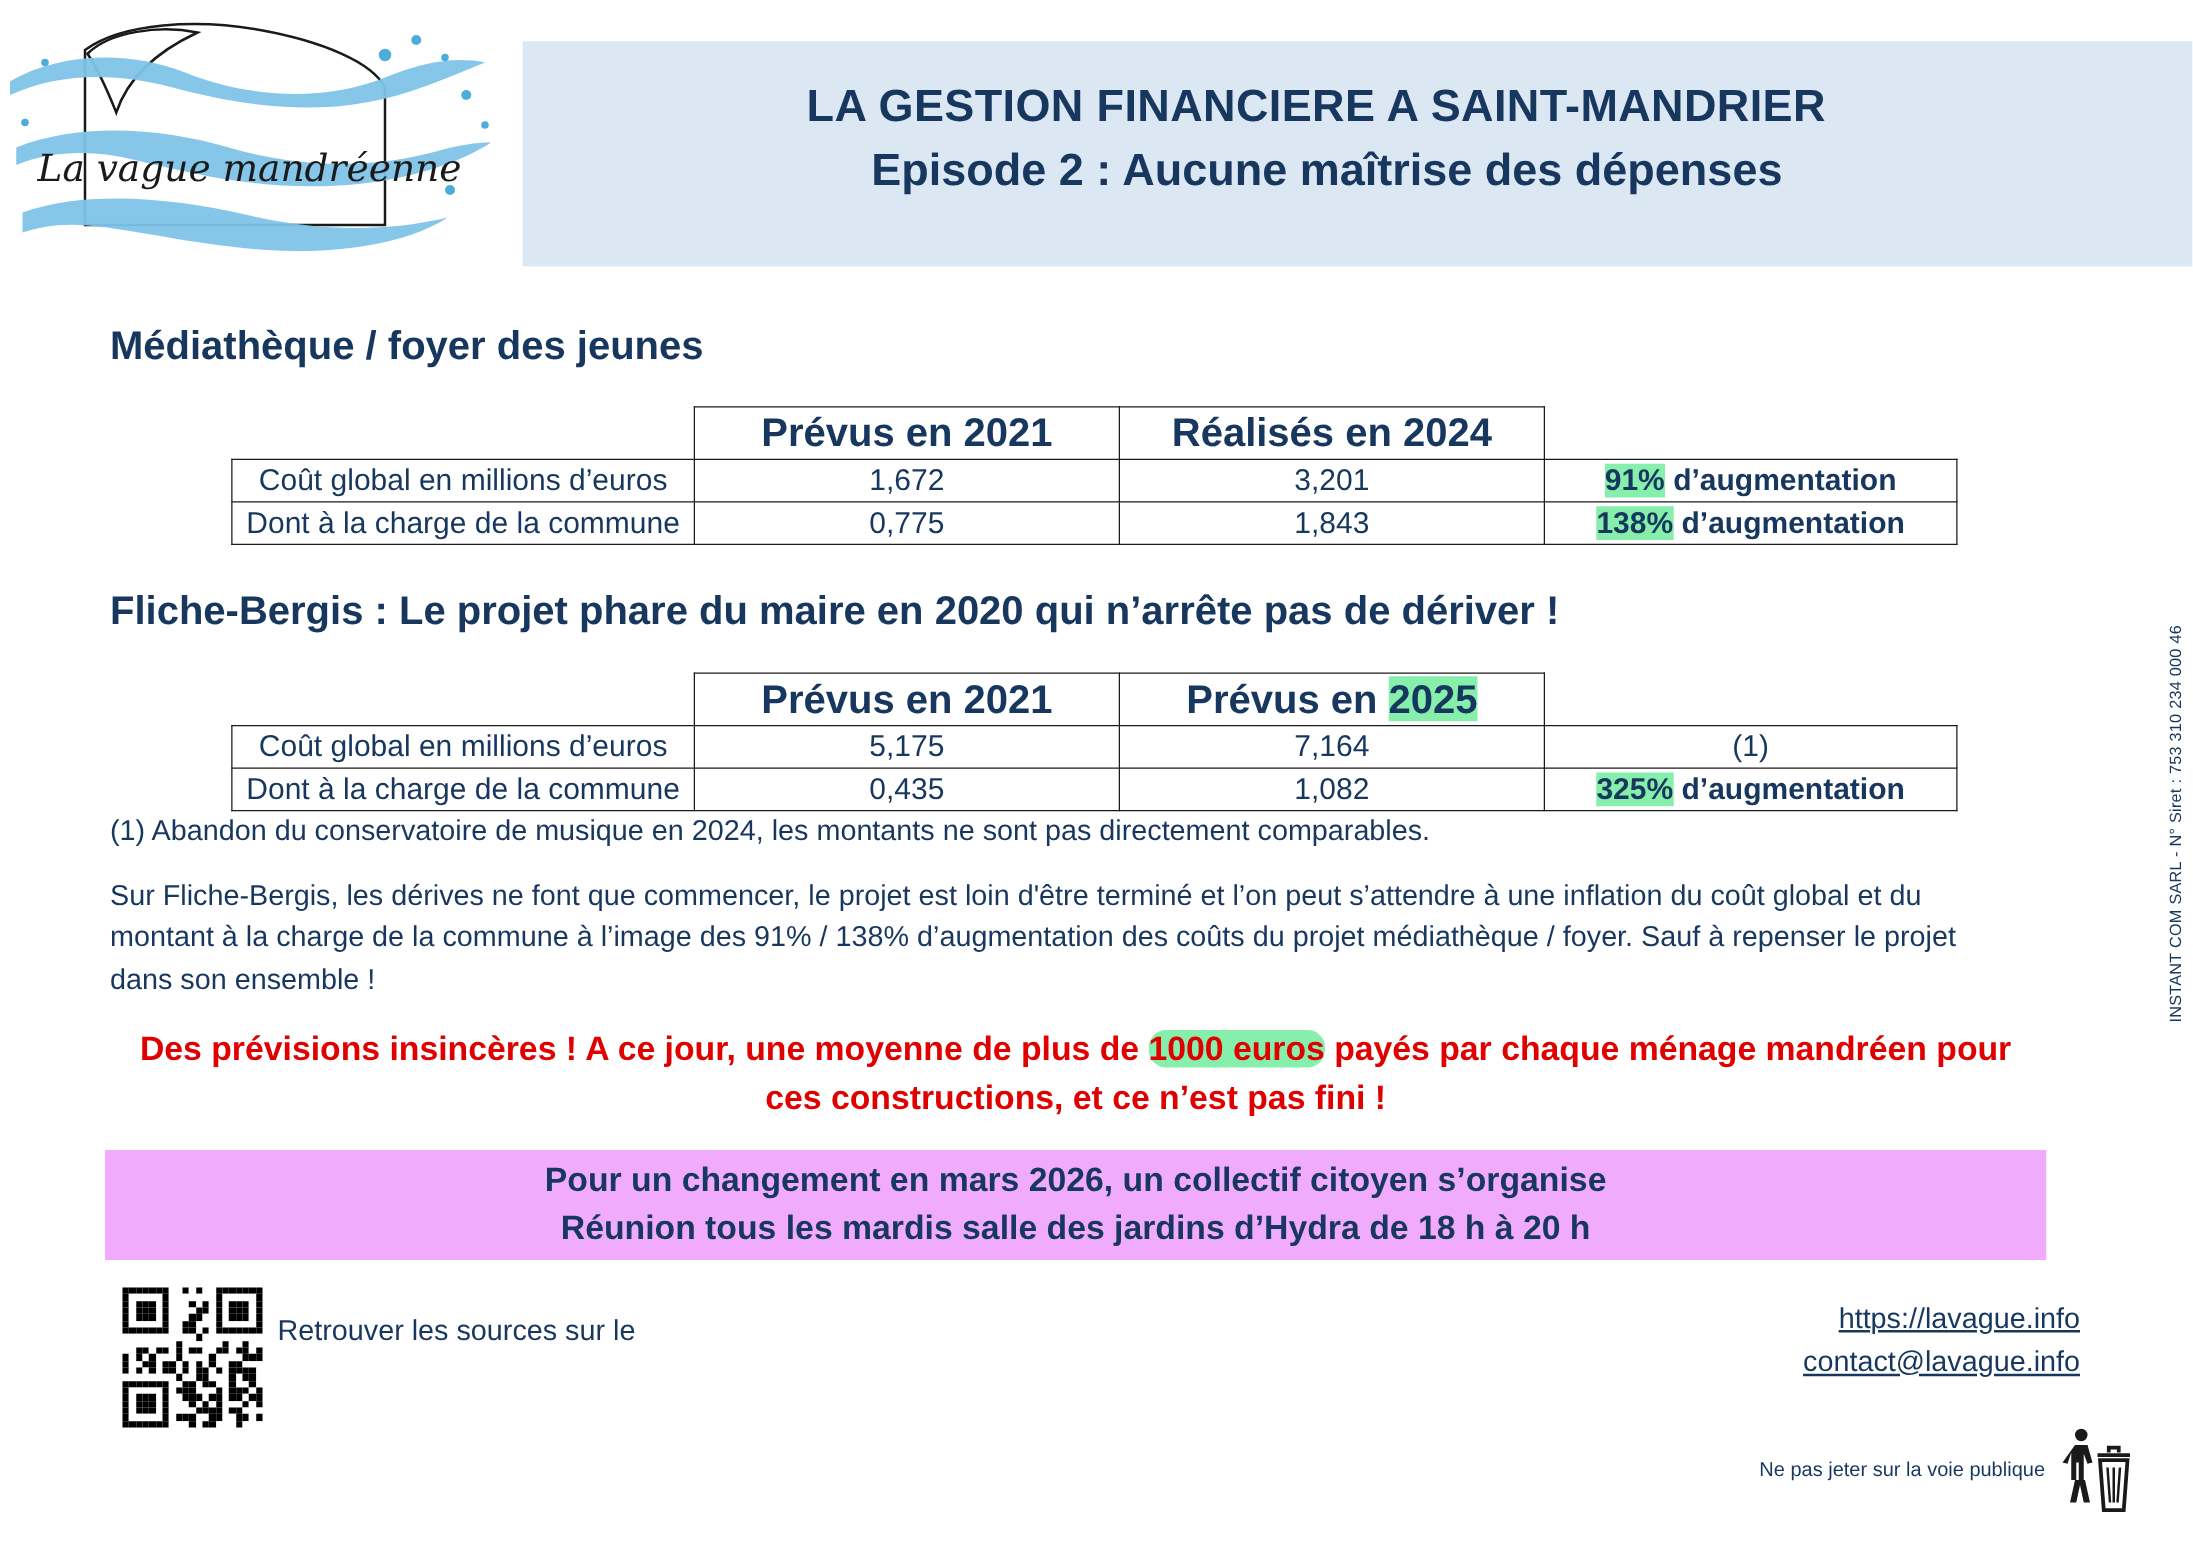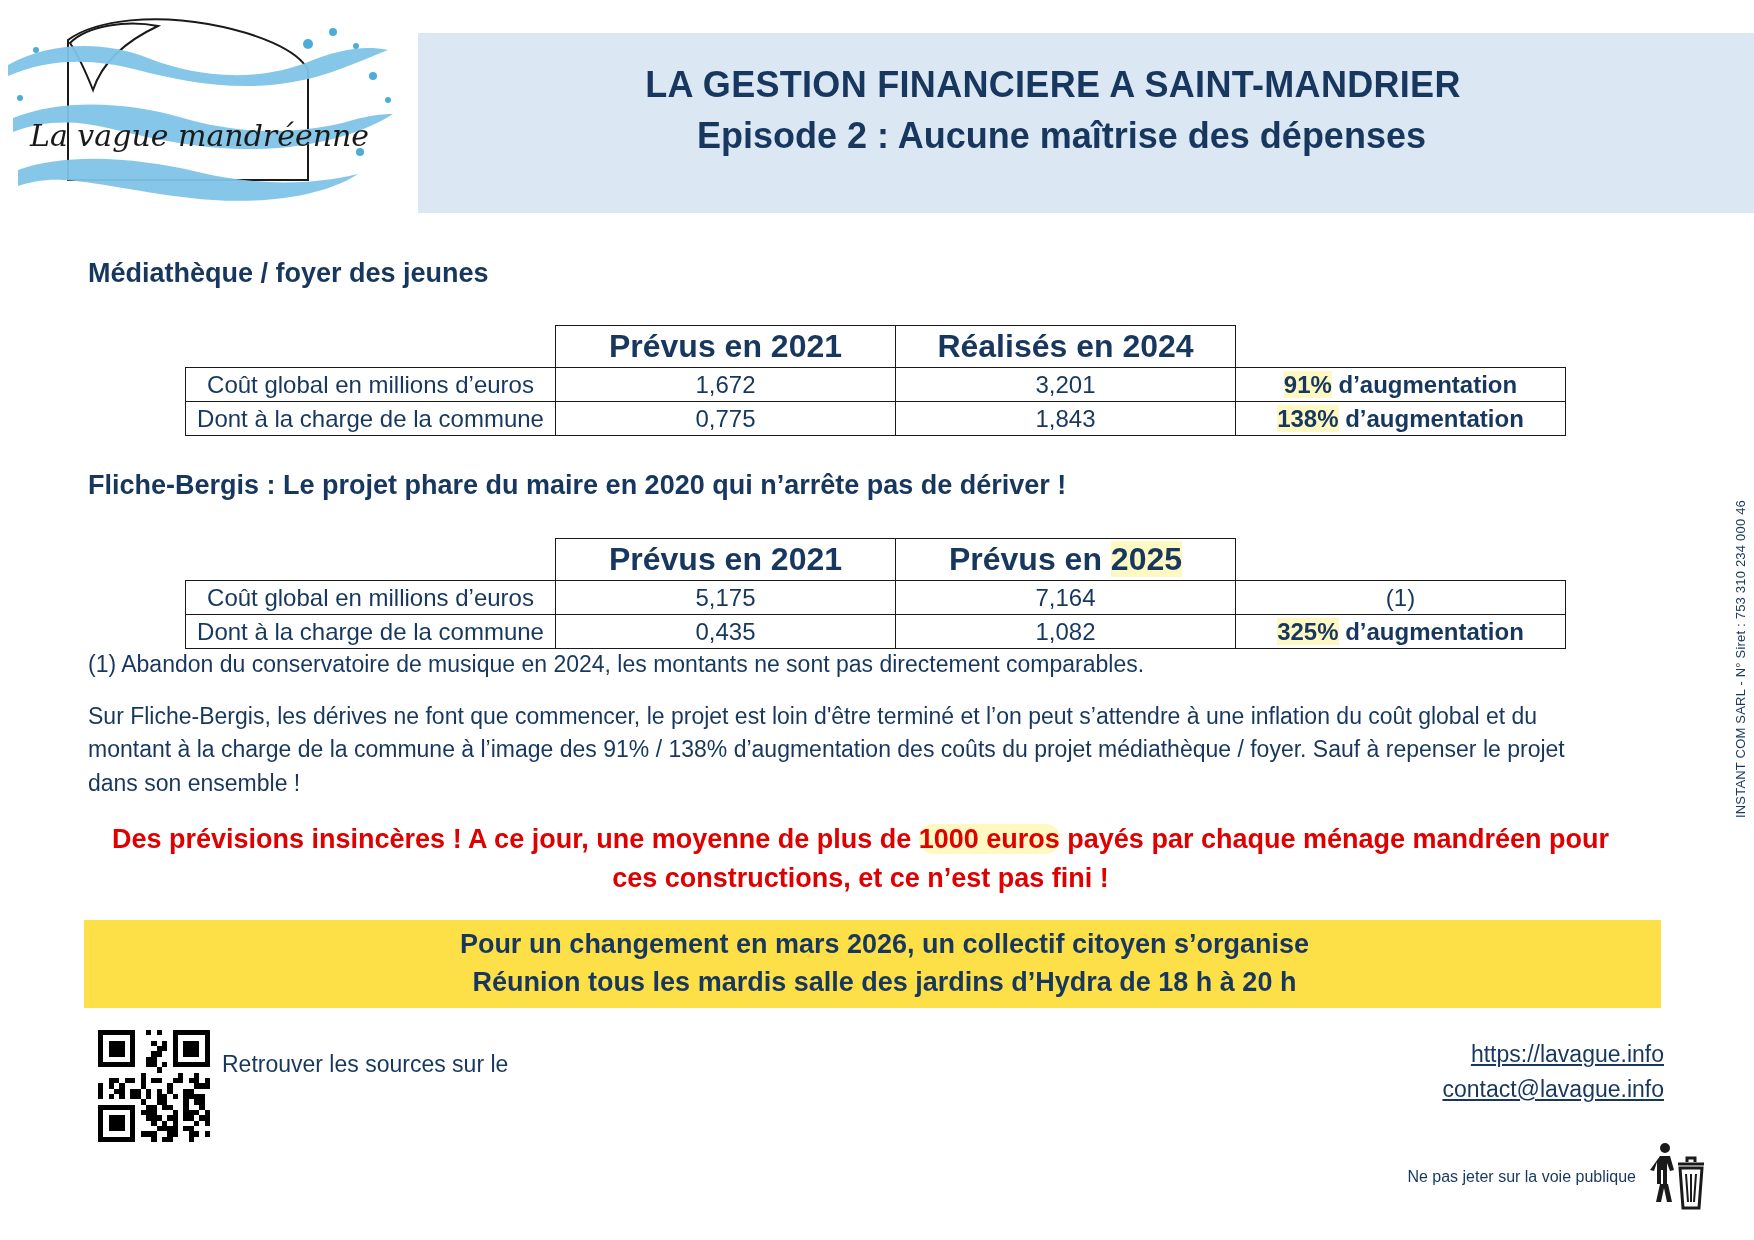--- a/index.html
+++ b/index.html
@@ -64,21 +64,21 @@
     font-family: "DejaVu Serif", serif;
     font-style: italic;
     font-size: 30px;
     color: #1a1a1a;
     white-space: nowrap;
   }
 
   
   .sec-heading {
     position: absolute;
-    font-size: 27px;
+    font-size: 32px;
     font-weight: bold;
     color: #17375e;
     white-space: nowrap;
   }
   #h-media { left: 88px; top: 258px; }
   #h-fliche { left: 88px; top: 470px; }
 
   
   table.data {
     position: absolute;
@@ -95,21 +95,21 @@
   }
   table.data th {
     font-weight: bold;
     text-align: center;
     font-size: 32px;
   }
   .c-label { width: 370px; text-align: center; }
   .c-val   { width: 340px; text-align: center; }
   .c-note  { width: 330px; text-align: center; padding-left: 6px; }
   .no-border { border: none !important; }
-  .hl { background: #fef9c3; font-weight: bold; }
+  .hl { background: #86efac; font-weight: bold; }
   .note-strong { font-weight: bold; }
 
   #tbl-media  { left: 185px; top: 325px; }
   #tbl-fliche { left: 185px; top: 538px; }
 
   
   .para {
     position: absolute;
     font-size: 23px;
     color: #17375e;
@@ -128,30 +128,29 @@
     font-weight: bold;
     line-height: 1.45;
   }
   .redblock .hl { color: #e00000; border-radius: 14px; }
 
   
   .callout {
     position: absolute;
     left: 84px; top: 920px;
     width: 1553px; height: 88px;
-    background: #fde047;
+    background: #f0abfc;
     display: flex;
     flex-direction: column;
     align-items: center;
     justify-content: center;
     color: #17375e;
     font-size: 27px;
     font-weight: bold;
     line-height: 1.4;
-    padding-left: 24px;
   }
 
   
   .qr {
     position: absolute;
     left: 98px; top: 1030px;
     width: 112px; height: 112px;
   }
   .qr canvas, .qr .qrgrid {
     display: grid;

